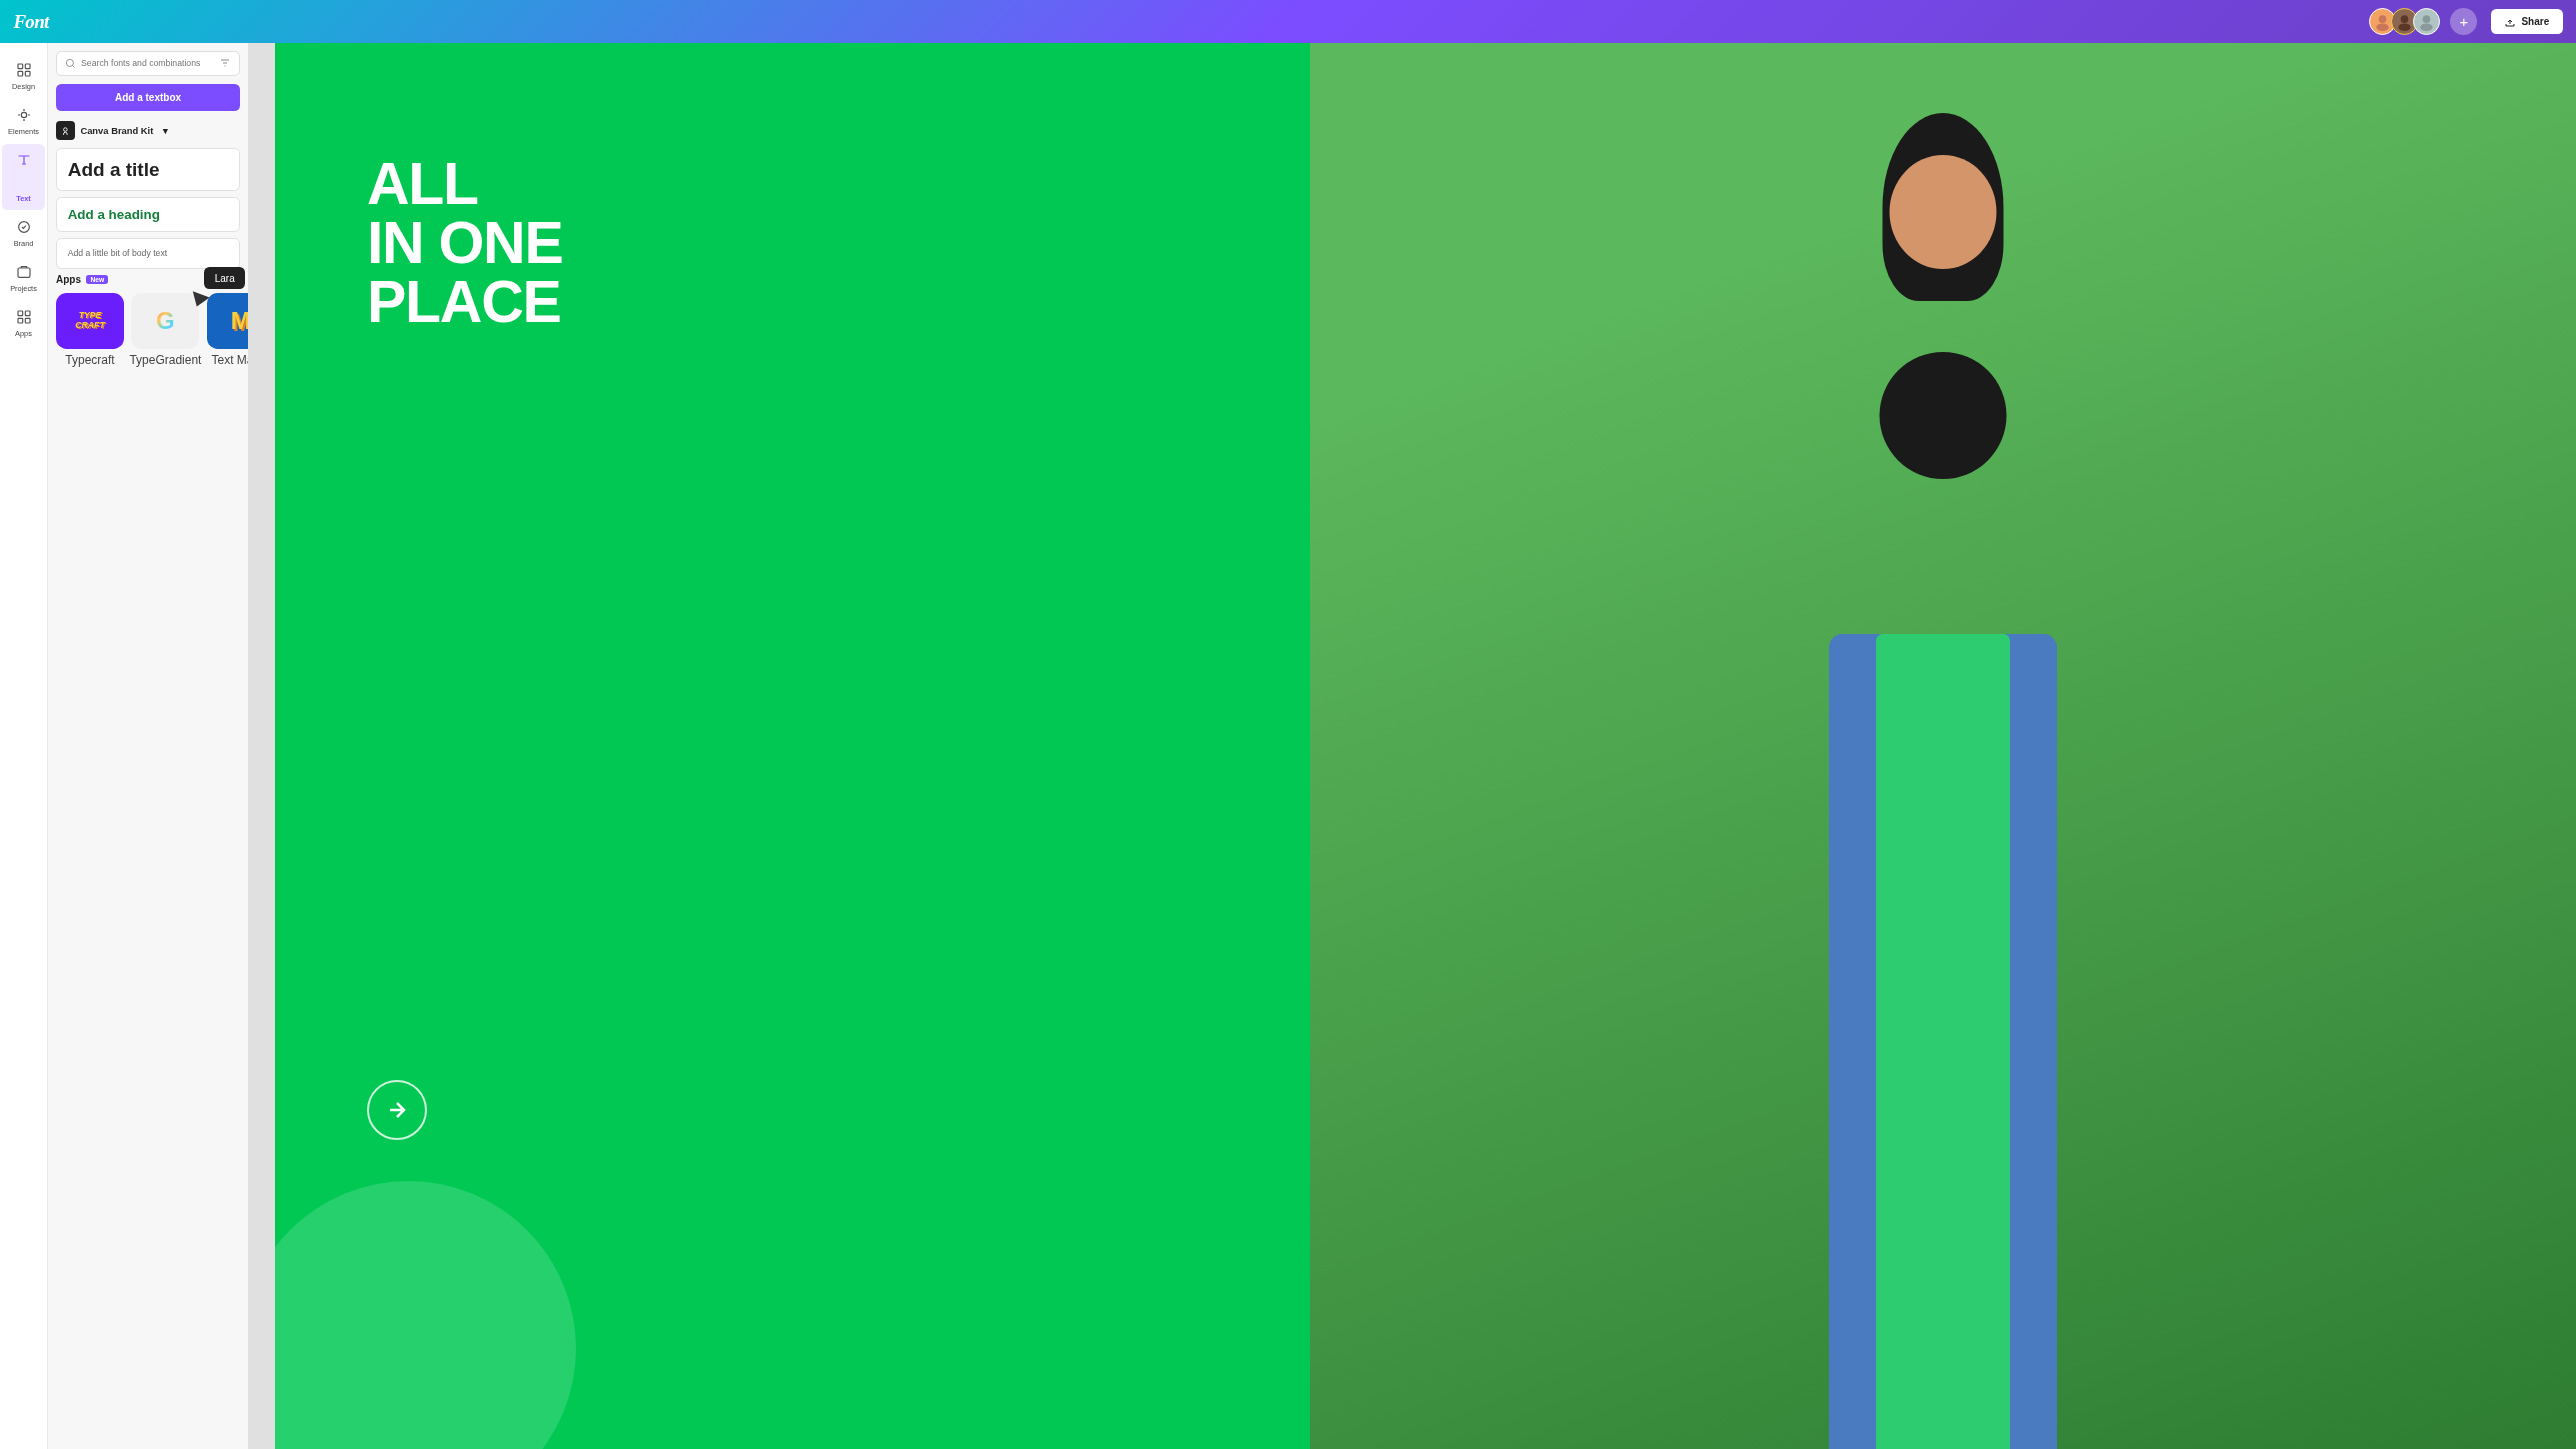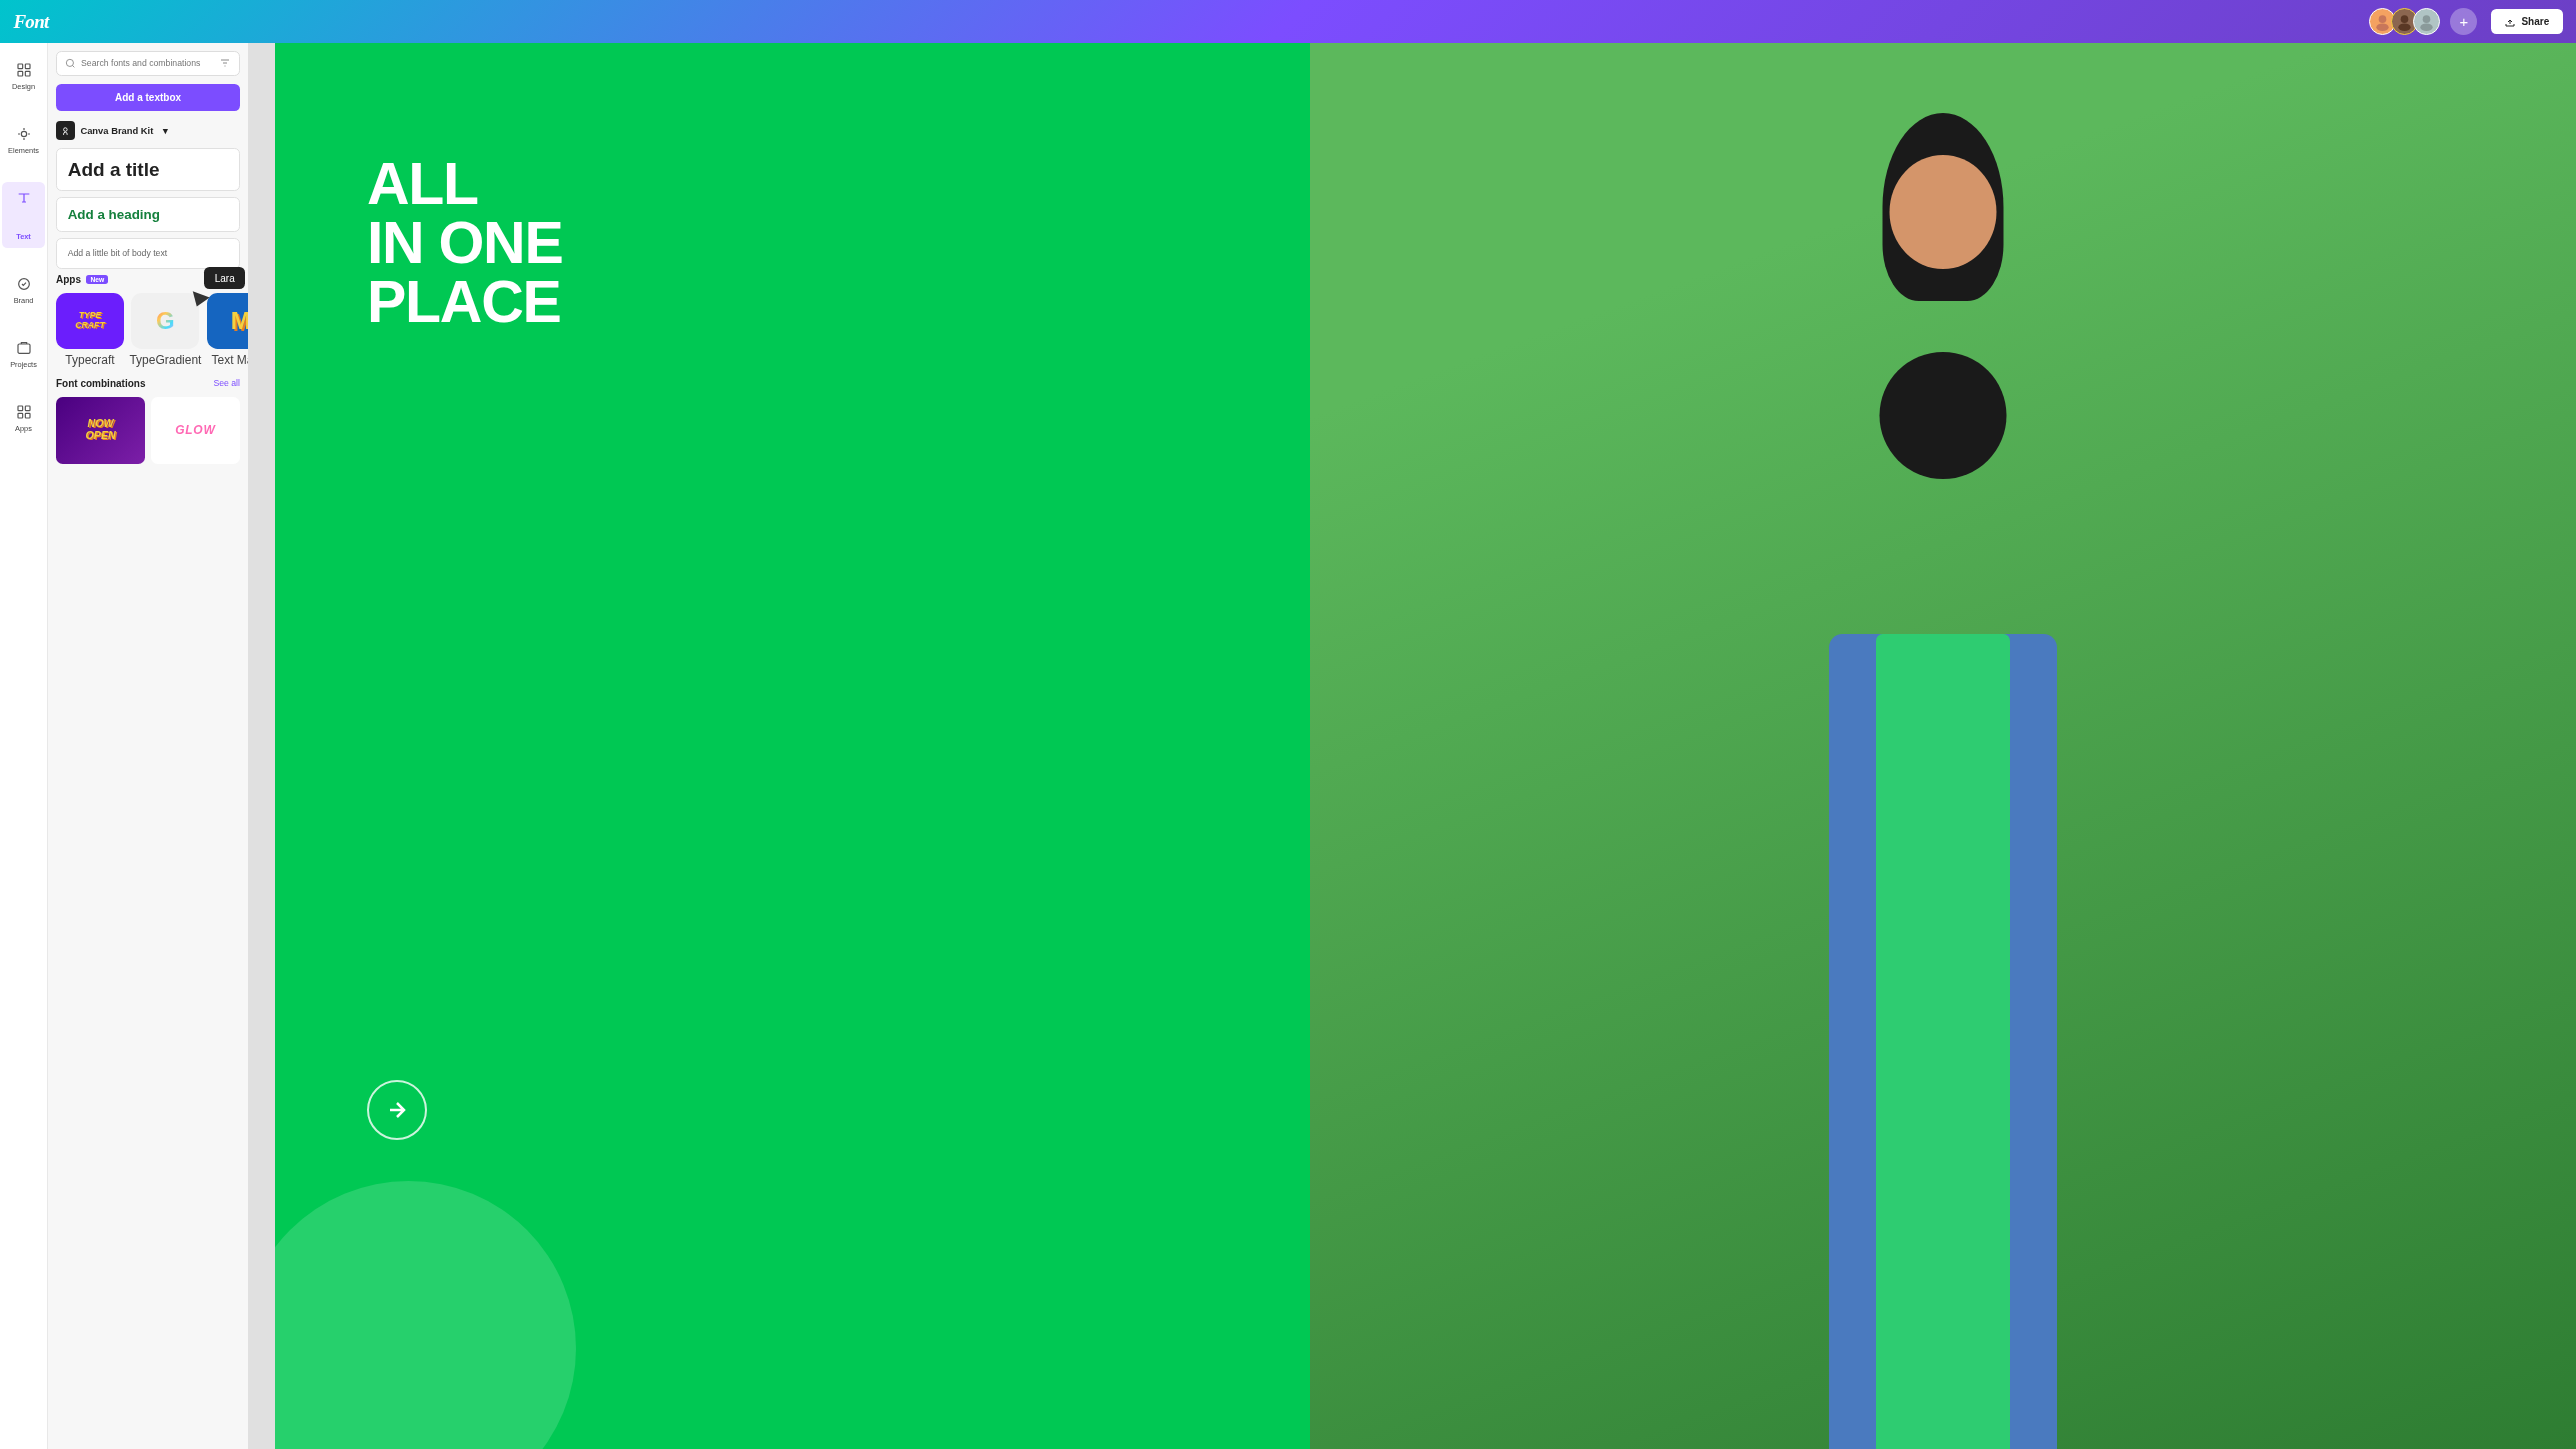--- a/index.html
+++ b/index.html
@@ -89,21 +89,21 @@
 
     
     .left-nav {
       width: 48px;
       background: white;
       border-right: 0.7px solid #e8e8e8;
       display: flex;
       flex-direction: column;
       align-items: center;
       padding: 10.7px 0;
-      gap: 20px;
+      gap: 1px;
       flex-shrink: 0;
     }
     .nav-item {
       display: flex;
       flex-direction: column;
       align-items: center;
       gap: 2.7px;
       padding: 6.7px 5.4px;
       border-radius: 5.4px;
       cursor: pointer;
@@ -658,34 +658,20 @@
           <div class="app-icon app-icon-textmaker">
             <span class="textmaker-m">M</span>
           </div>
           <span class="app-name">Text Maker</span>
         </div>
 
       </div>
     </div>
 
     
-    <div class="font-combinations-section">
-      <div class="section-header">
-        <span class="section-title">Font combinations</span>
-        <span class="see-all-link">See all</span>
-      </div>
-      <div class="font-combo-grid">
-        <div class="font-combo-card combo-1">
-          <div class="combo-1-text">NOW<br>OPEN</div>
-        </div>
-        <div class="font-combo-card combo-2">
-          <div class="combo-2-text">GLOW</div>
-        </div>
-      </div>
-    </div>
 
   </div>
 
   <div class="canvas-area">
     <div class="canvas-container">
 
       <div class="canvas-blob"></div>
 
       <div class="canvas-headline">
         <div class="headline-text">ALL</div>

